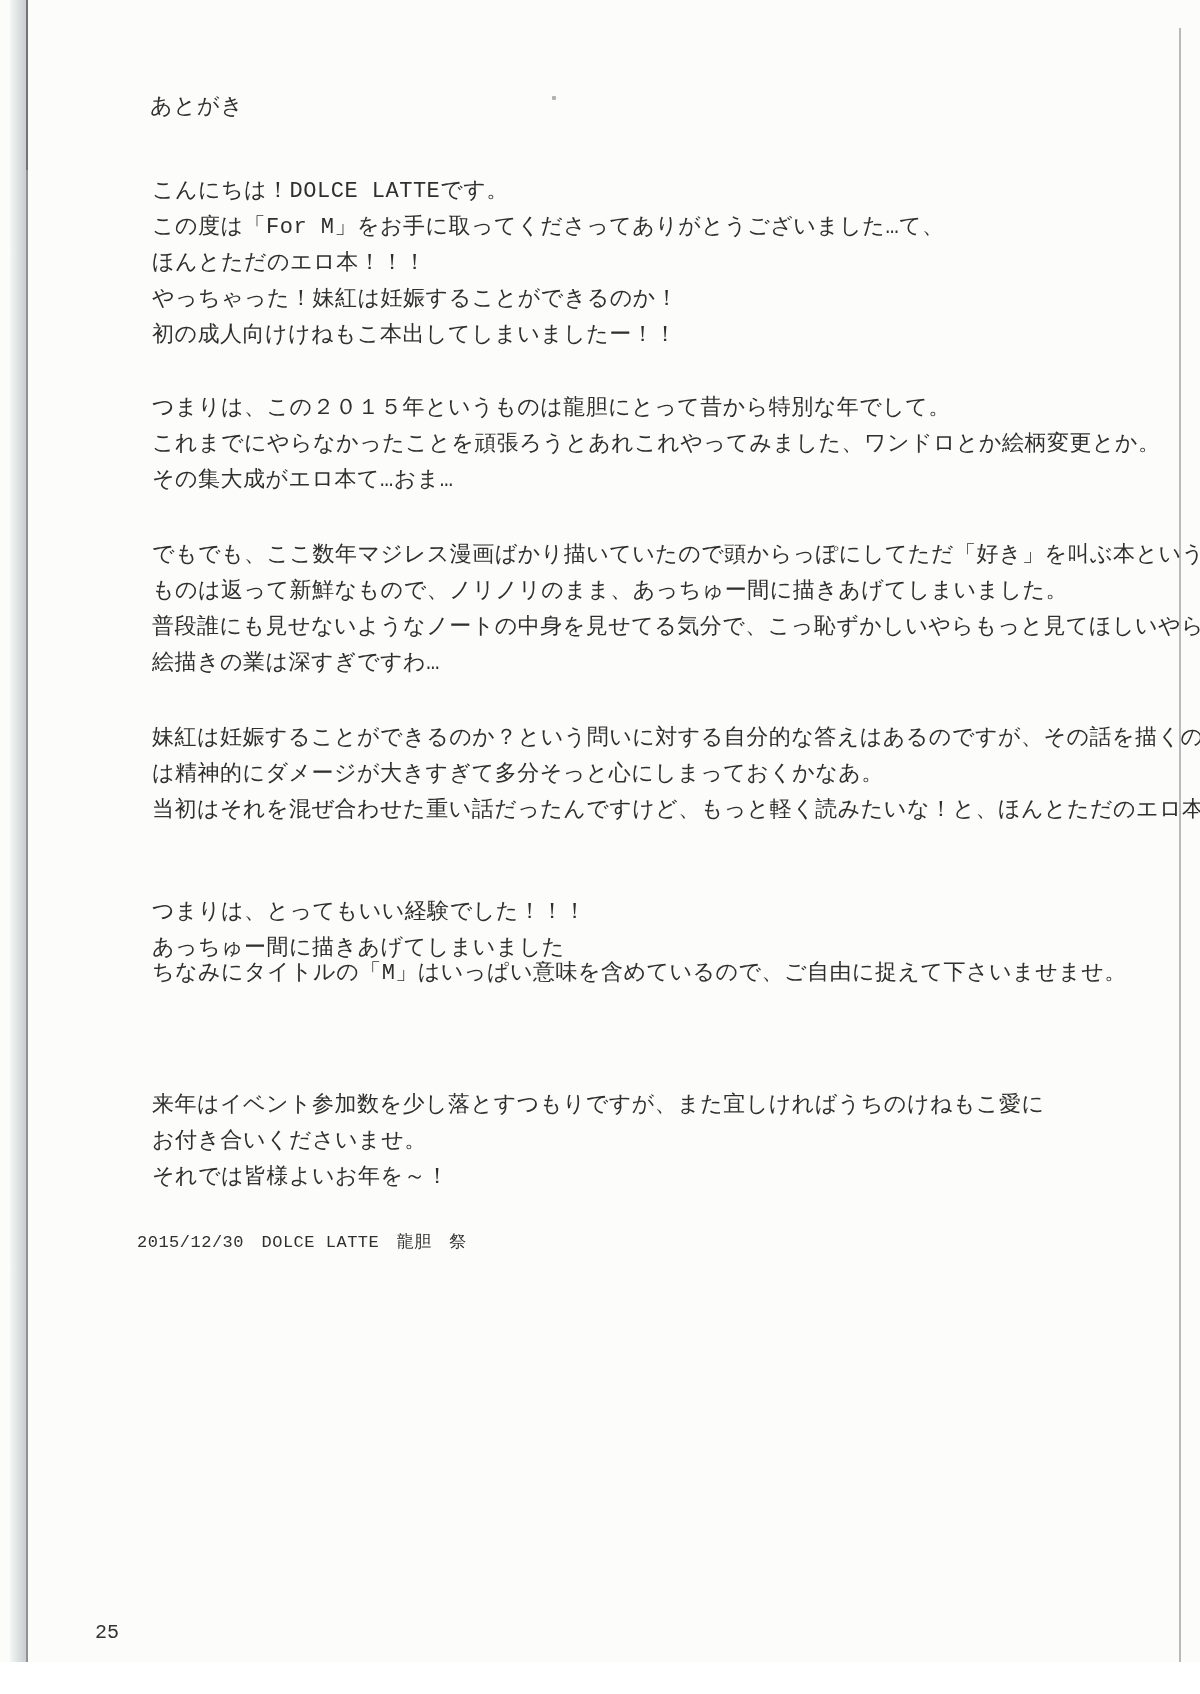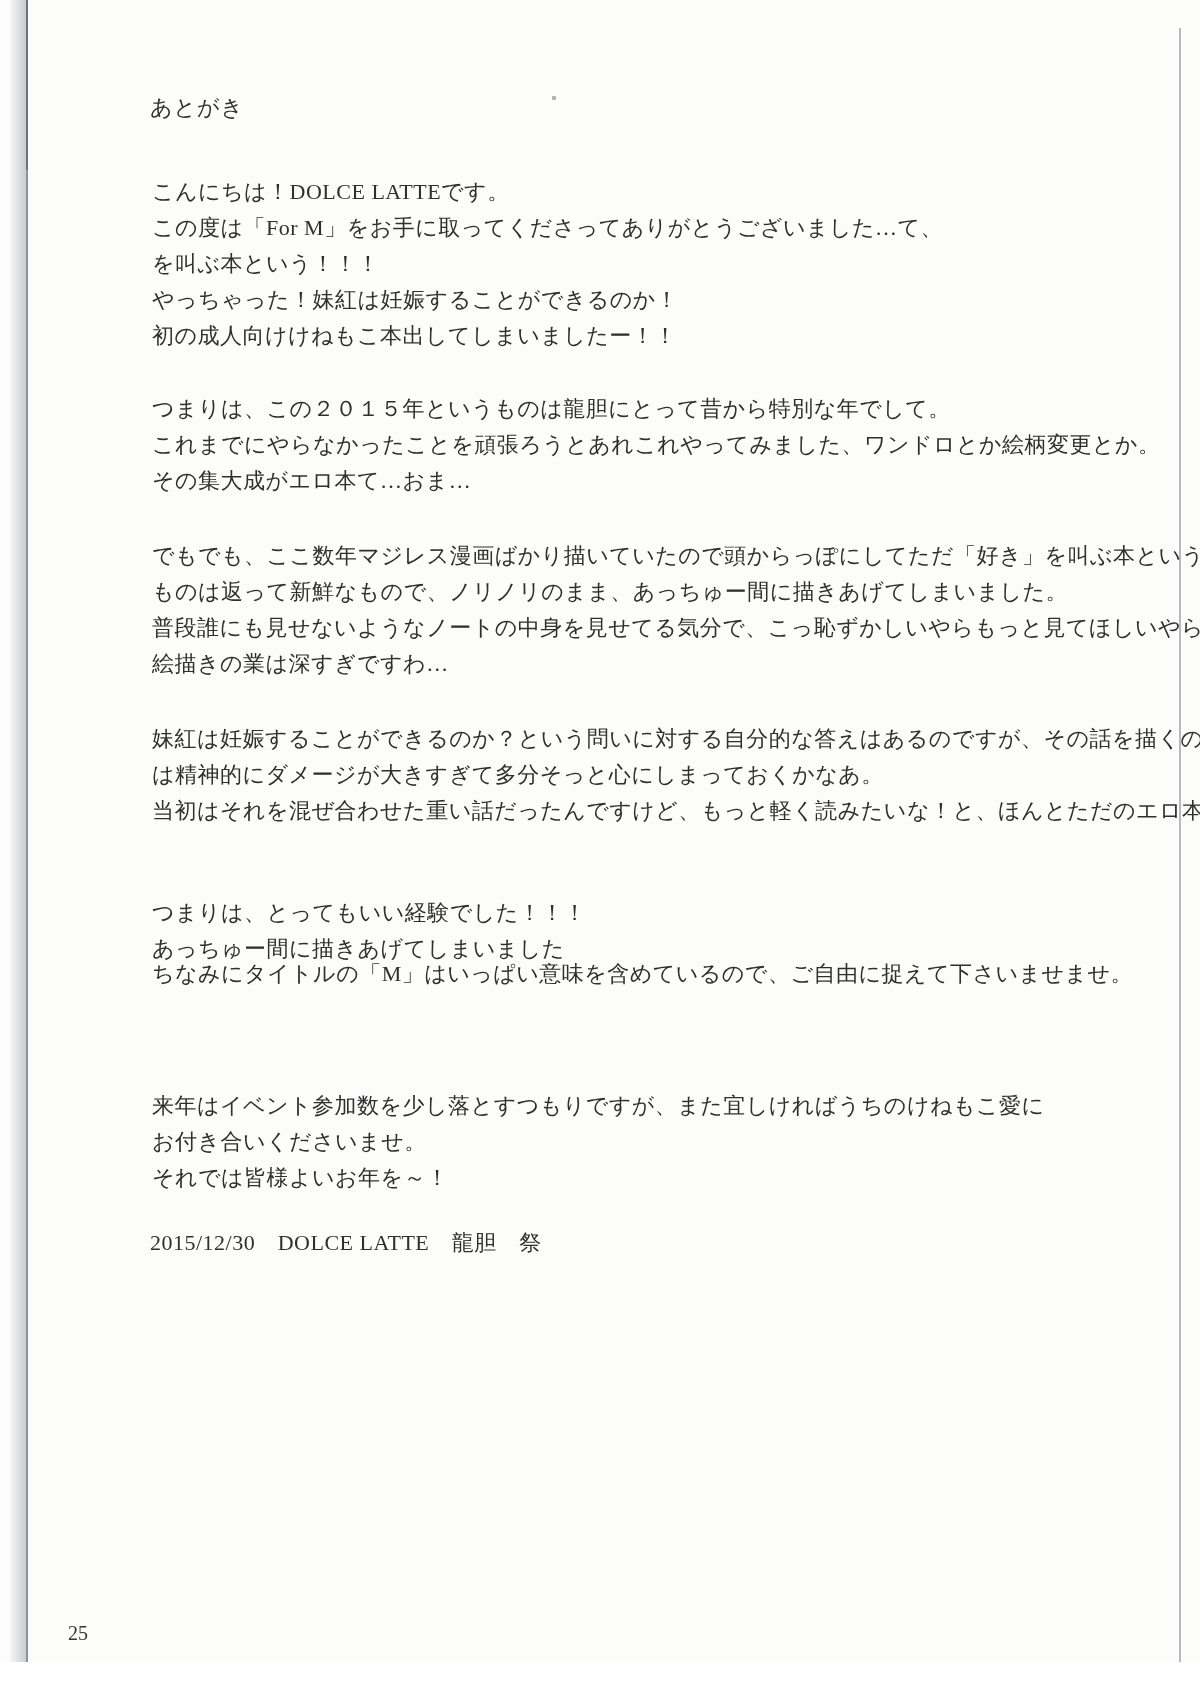--- a/index.html
+++ b/index.html
@@ -2,21 +2,21 @@
 <html><head>
 <meta charset="utf-8">
 <style>
   html, body { margin: 0; padding: 0; background: #ffffff; }
   .page {
     position: relative;
     width: 1200px;
     height: 1662px;
     background: #fcfcfb;
     overflow: hidden;
-    font-family: Liberation Serif, serif;
+    font-family: Liberation Mono, monospace;
     color: #2f2f2f;
   }
   
   .scan-edge-left {
     position: absolute;
     left: 10px; top: 0;
     width: 16px; height: 100%;
     background: linear-gradient(to right, #f5f6f6 0%, #e3e6e7 40%, #cfd3d5 85%, #cbcfd1 100%);
     border-right: 2px solid #8d9295;
   }
@@ -63,49 +63,49 @@
   }
   .p1 { top: 165px; }
   .p2 { top: 382px; }
   .p3 { top: 529px; }
   .p4 { top: 712px; }
   .p5 { top: 886px; }
   .p6 { top: 947px; }
   .p7 { top: 1079px; }
   .signature {
     position: absolute;
-    left: 150px; top: 1225px;
-    font-size: 22px;
+    left: 137px; top: 1225px;
+    font-size: 17px;
     line-height: 36px;
     letter-spacing: 0.5px;
     white-space: nowrap;
   }
   .page-number {
     position: absolute;
-    left: 68px; top: 1621px;
+    left: 95px; top: 1621px;
     font-size: 20px;
     line-height: 24px;
     color: #333333;
   }
 </style>
 </head>
 <body>
 
 <div class="page">
 
   <div class="scan-edge-left"></div>
   <div class="scan-edge-right"></div>
   <div class="speck"></div>
 
   <h1 class="heading">あとがき</h1>
 
   <div class="para p1">
     <div>こんにちは！DOLCE LATTEです。</div>
     <div>この度は「For M」をお手に取ってくださってありがとうございました…て、</div>
-    <div>を叫ぶ本という！！！</div>
+    <div>ほんとただのエロ本！！！</div>
     <div>やっちゃった！妹紅は妊娠することができるのか！</div>
     <div>初の成人向けけねもこ本出してしまいましたー！！</div>
   </div>
 
   <div class="para p2">
     <div>つまりは、この２０１５年というものは龍胆にとって昔から特別な年でして。</div>
     <div>これまでにやらなかったことを頑張ろうとあれこれやってみました、ワンドロとか絵柄変更とか。</div>
     <div>その集大成がエロ本て…おま…</div>
   </div>
 

